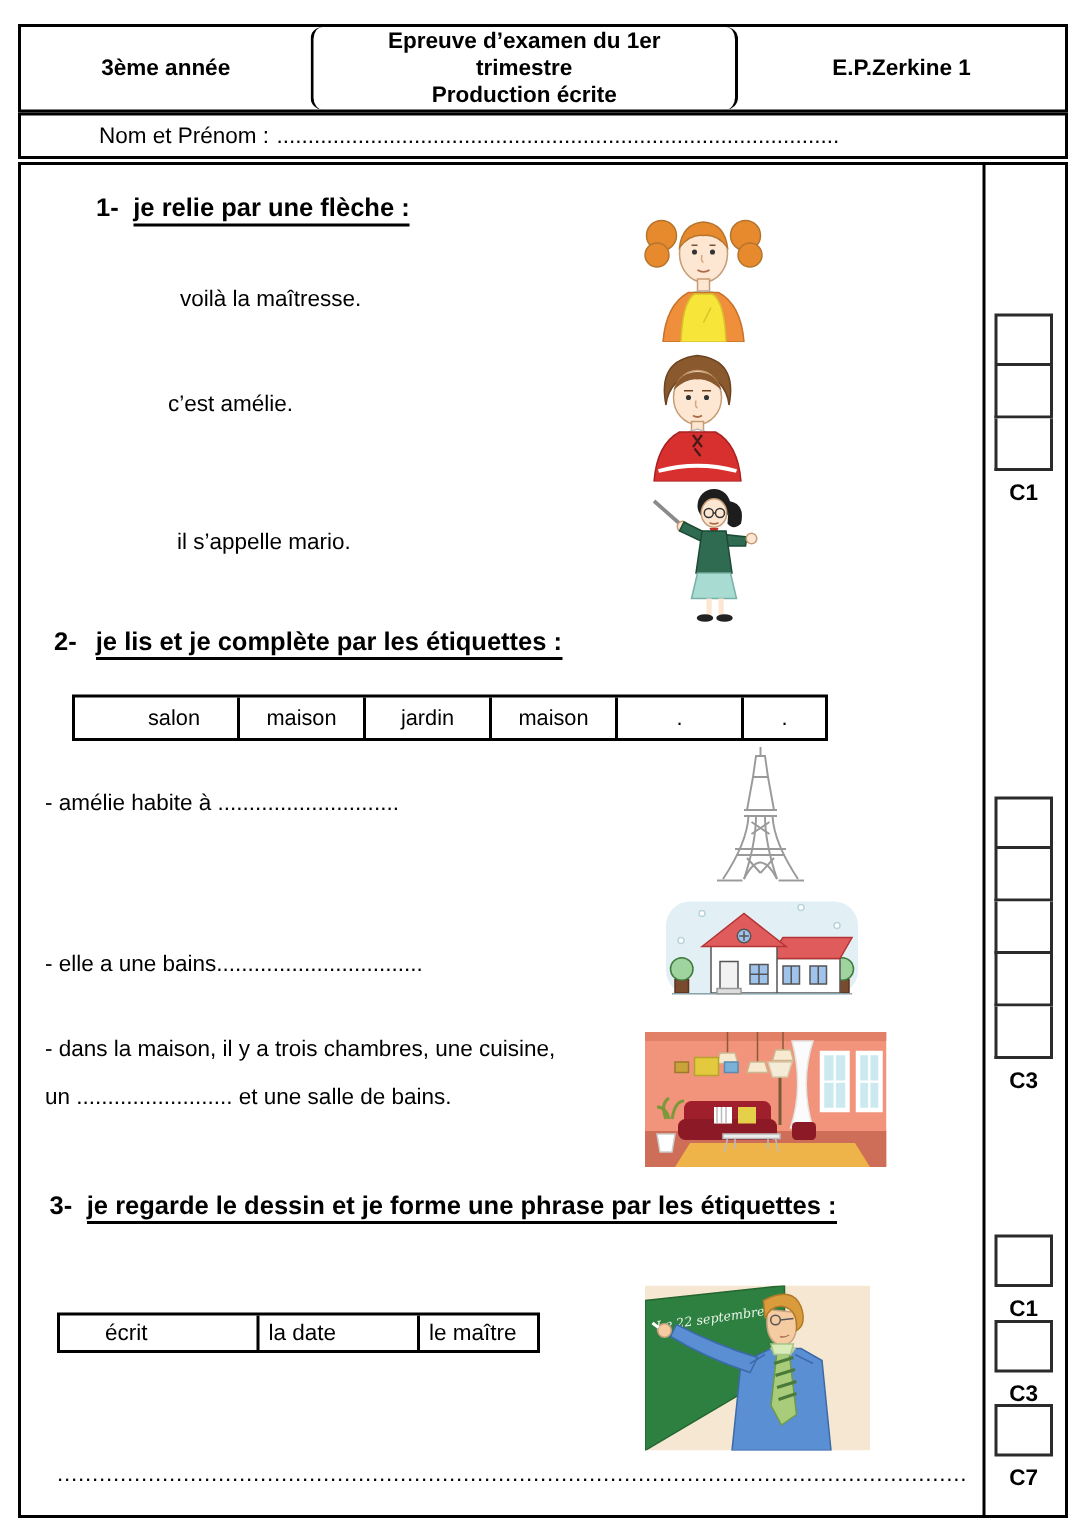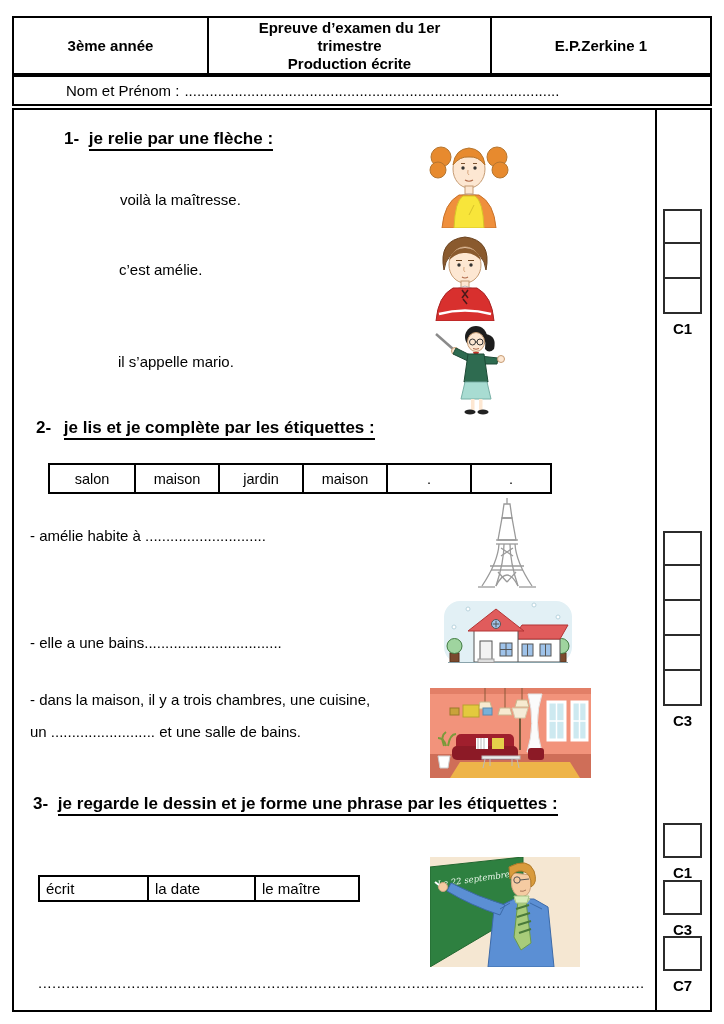--- a/index.html
+++ b/index.html
@@ -6,38 +6,38 @@
   html,body { background:#ffffff; }
   .page {
     position:relative; width:724px; height:1024px; background:#ffffff;
     font-family:"Liberation Sans", sans-serif; color:#000; overflow:hidden;
   }
   .abs { position:absolute; }
 
   
   .hdr-row1 { left:12px; top:16px; width:700px; height:59px; border:2px solid #000; display:flex; }
   .hdr-cell { display:flex; align-items:center; justify-content:center; text-align:center;
-              font-weight:bold; font-size:15px; line-height:18px; }
+              font-weight:bold; font-size:15px; line-height:18px;border-radius:8px; }
   .hdr-c1 { width:193px; }
   .hdr-c2 { width:285px; border-left:2px solid #000; border-right:2px solid #000; flex-direction:column; }
   .hdr-c3 { flex:1; }
   .hdr-row2 { left:12px; top:75px; width:700px; height:31px; border:2px solid #000;
               display:flex; align-items:center; font-weight:normal; font-size:15px; padding-left:52px;
               white-space:nowrap; overflow:hidden; }
 
   
   .body-box { left:12px; top:108px; width:700px; height:904px; border:2px solid #000; }
   .right-divider { left:655px; top:108px; width:2px; height:904px; background:#000; }
 
   .q-heading { font-size:17px; font-weight:bold; white-space:nowrap; }
   .q-heading .u { border-bottom:2px solid #000; padding-bottom:1px; }
   .body-text { font-size:15px; white-space:nowrap; }
 
   
-  .tag-table { display:flex; border:2px solid #000; background:#fff; }
+  .tag-table { display:flex; border:2px solid #000; background:#fff;padding-left:24px; }
   .tag-cell { display:flex; align-items:center; justify-content:center;
               font-size:14.5px; border-left:2px solid #000; height:100%; }
   .tag-cell:first-child { border-left:none; }
   .tag-table.q3 .tag-cell { justify-content:flex-start; padding-left:6px; font-size:15px; }
 
   
   .score-stack { width:39px; }
   .score-cell { width:39px; height:35px; background:#fff; border:2px solid #2b2b2b; border-top-width:0; }
   .score-cell:first-child { border-top-width:2px; }
   .score-label { width:39px; text-align:center; font-weight:bold; font-size:15px; margin-top:6px; }
@@ -64,21 +64,21 @@
 
   <div class="abs body-box"></div>
   <div class="abs right-divider"></div>
 
   <div class="abs q-heading" style="left:36px; top:129px;margin-left:28px;">
     <span>1-</span>
     <span class="u" style="margin-left:5px;">je relie par une flèche :</span>
   </div>
 
   <div class="abs body-text" style="left:120px; top:191px;">voilà la maîtresse.</div>
-  <div class="abs body-text" style="left:119px; top:261px;">c’est amélie.</div>
+  <div class="abs body-text" style="left:112px; top:261px;">c’est amélie.</div>
   <div class="abs body-text" style="left:118px; top:353px;">il s’appelle mario.</div>
 
   <svg class="abs" style="left:428px; top:137px;" width="82" height="91" viewBox="0 0 82 91">
     <g stroke="#b5752f" stroke-width="1">
       <circle cx="13" cy="20" r="10" fill="#e78a2e"></circle>
         <circle cx="69" cy="20" r="10" fill="#e78a2e"></circle>
       <circle cx="10" cy="33" r="8" fill="#e78a2e"></circle>
         <circle cx="72" cy="33" r="8" fill="#e78a2e"></circle>
     </g>
     <ellipse cx="41" cy="32" rx="16" ry="19" fill="#fde7d2" stroke="#c69c74"></ellipse>

